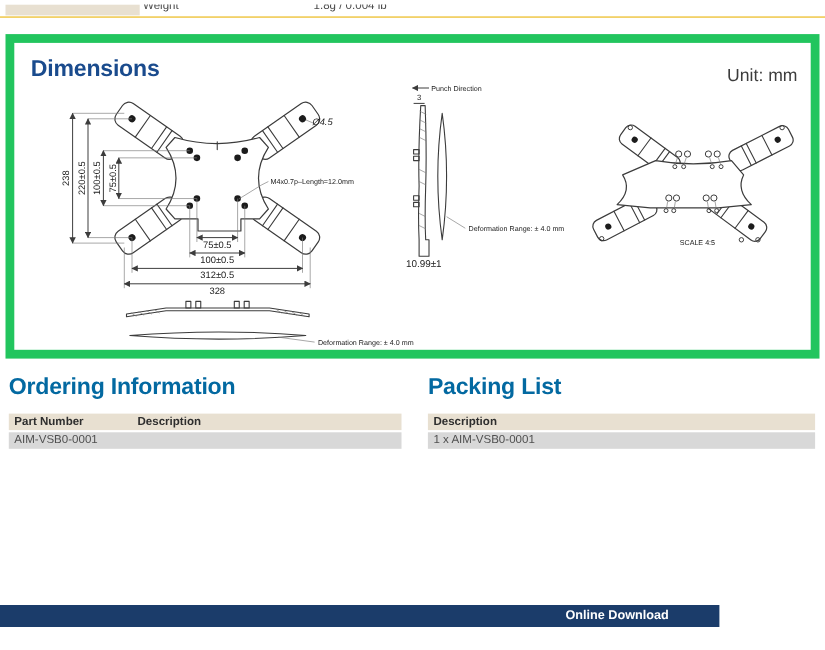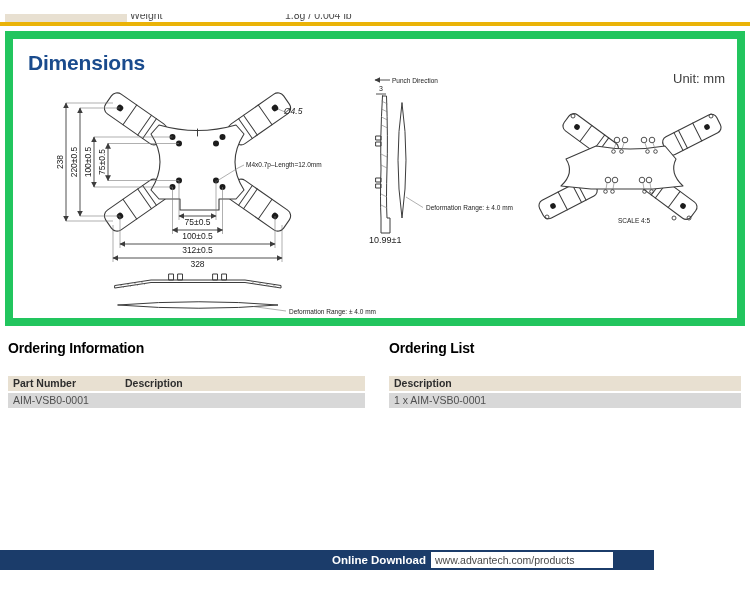--- a/index.html
+++ b/index.html
@@ -1,44 +1,44 @@
 <!DOCTYPE html>
 <html><head>
 <meta charset="utf-8">
 <style>
   html,body{margin:0;padding:0;}
   body{
     width:750px;height:591px;position:relative;background:#ffffff;
     font-family:"Liberation Sans", sans-serif;color:#4f4f4f;overflow:hidden;
   }
   
-  .spec-row{position:absolute;left:0;top:14px;width:750px;height:12px;overflow:hidden;
-    border-bottom:4px solid #eab308;box-sizing:border-box;}
+  .spec-row{position:absolute;left:0;top:4px;width:750px;height:12px;overflow:hidden;
+    border-bottom:1px solid #eab308;box-sizing:border-box;}
   .spec-cell-cat{position:absolute;left:5px;top:0;width:122px;height:10px;background:#e8e0d1;}
   .spec-label{position:absolute;left:130px;top:-5px;font-size:10.5px;color:#4a4a4a;}
   .spec-value{position:absolute;left:285px;top:-5px;font-size:10.5px;color:#4a4a4a;}
   
   .dim-box{position:absolute;left:5px;top:31px;width:740px;height:295px;
     border:8px solid #22c55e;box-sizing:border-box;background:#fff;}
   .dim-title{position:absolute;left:15px;top:12px;font-size:21px;font-weight:800;
     letter-spacing:-0.2px;color:#1a4b8d;}
-  .unit-note{position:absolute;right:12px;top:32px;font-size:13px;color:#3c3c3c;}
+  .unit-note{position:absolute;right:12px;top:22px;font-size:16px;color:#3c3c3c;}
   .dim-svg{position:absolute;left:0;top:0;width:736px;height:291px;}
   
   .ln{stroke:#3c3c3c;stroke-width:1;fill:none;stroke-linejoin:round;stroke-linecap:round;}
   .fw{stroke:#3c3c3c;stroke-width:1.1;fill:#ffffff;stroke-linejoin:round;}
   .thin{stroke:#7a7a7a;stroke-width:0.6;fill:none;}
   .dimln{stroke:#3c3c3c;stroke-width:0.9;fill:none;}
   .hole{fill:#1c1c1c;stroke:none;}
   .oc{fill:none;stroke:#3c3c3c;stroke-width:0.9;}
   svg text{font-family:"Liberation Sans", sans-serif;fill:#222222;}
   .d8{font-size:8.5px;} .d7{font-size:7px;} .d65{font-size:6.5px;} .d9{font-size:9px;}
   .it{font-style:italic;}
   
-  .section-title{position:absolute;font-size:14px;font-weight:800;letter-spacing:-0.2px;color:#000000;}
+  .section-title{position:absolute;font-size:21px;font-weight:800;letter-spacing:-0.2px;color:#0369a1;}
   .tbl{position:absolute;font-size:10.5px;}
   .tbl .hrow{display:flex;background:#e8e0d1;font-weight:bold;color:#2e2e2e;height:15px;
     line-height:15px;margin-bottom:2px;}
   .tbl .drow{display:flex;height:15px;line-height:15px;color:#4f4f4f;margin-bottom:2px;align-items:flex-end;}
   .tbl .c1{padding-left:5px;box-sizing:border-box;}
   .bg-gray{background:#d8d8d8;} .bg-lgray{background:#ececec;}
   .ord-c1{width:112px;} .ord-c2{flex:1;}
   
   .footer-bar{position:absolute;left:0;top:550px;width:654px;height:20px;background:#1b3c6a;
     display:flex;align-items:center;justify-content:flex-end;padding-right:41px;box-sizing:border-box;}
@@ -237,26 +237,25 @@
 <div class="tbl" style="left:8px;top:376px;width:357px;">
   <div class="hrow">
     <div class="c1 ord-c1">Part Number</div>
     <div class="c1 ord-c2">Description</div>
   </div>
   <div class="drow bg-gray">
     <div class="c1 ord-c1">AIM-VSB0-0001</div>
   </div>
 </div>
 
-<div class="section-title" style="left:389px;top:340px;">Ordering List</div>
+<div class="section-title" style="left:389px;top:340px;">Packing List</div>
 <div class="tbl" style="left:389px;top:376px;width:352px;">
   <div class="hrow">
     <div class="c1" style="flex:1;">Description</div>
   </div>
   <div class="drow bg-gray">
     <div class="c1" style="flex:1;">1 x AIM-VSB0-0001</div>
   </div>
 </div>
 
 <div class="footer-bar">
   <span class="footer-label">Online Download</span>
-  <span class="footer-url">www.advantech.com/products</span>
 </div>
 
 </body></html>

